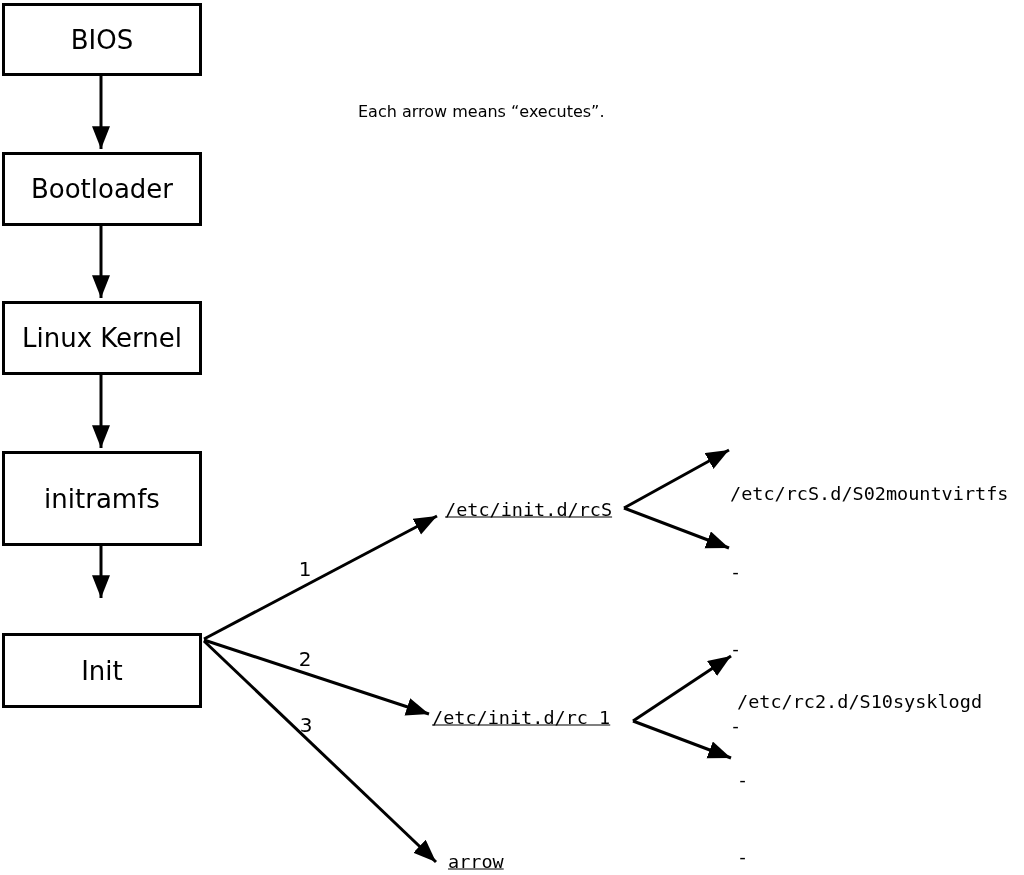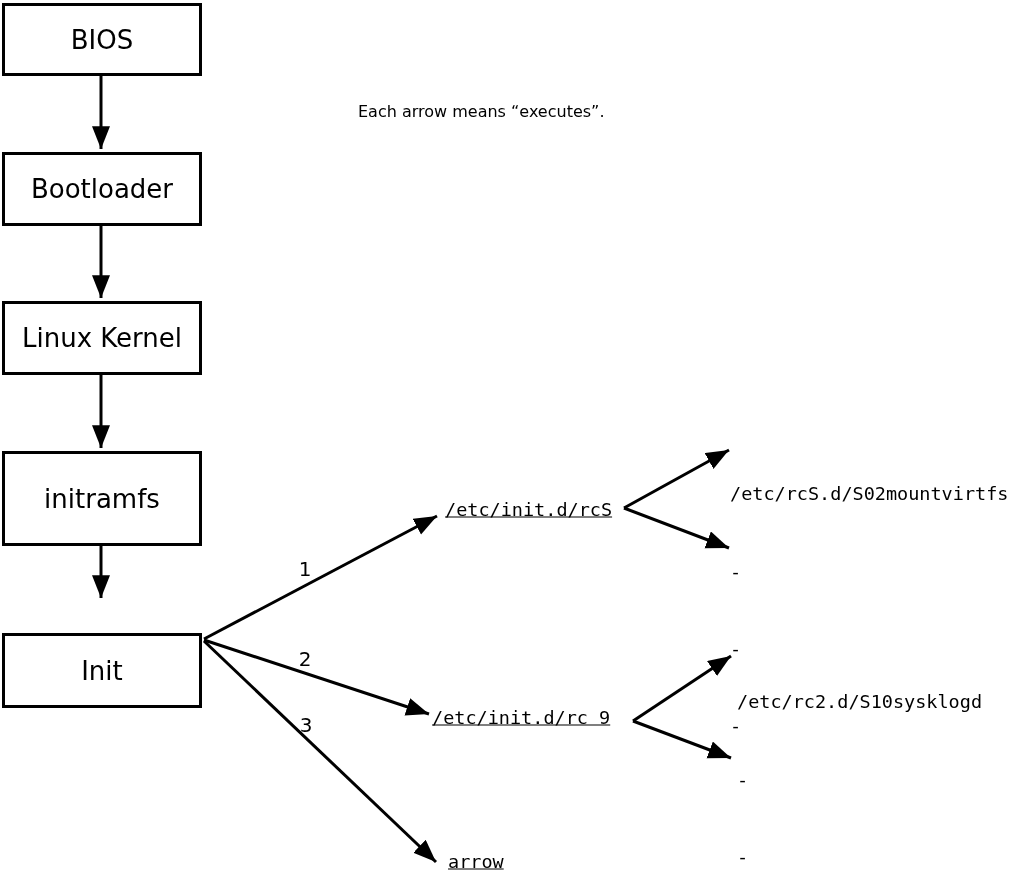--- a/index.html
+++ b/index.html
@@ -96,21 +96,21 @@
     </div>
   <div class="box" style="top:601px; height:75px;margin-top:32px;">
       <span>Init</span>
     </div>
 
   <div class="branch-num" style="left:305px; top:569px;">1</div>
   <div class="branch-num" style="left:305px; top:659px;">2</div>
   <div class="branch-num" style="left:306px; top:725px;">3</div>
 
   <div class="midtext mono" style="left:445px; top:509px;">/etc/init.d/rcS</div>
-  <div class="midtext mono" style="left:432px; top:717px;">/etc/init.d/rc 9</div>
+  <div class="midtext mono" style="left:432px; top:717px;">/etc/init.d/rc 1</div>
   <div class="midtext mono" style="left:448px; top:861px;">arrow</div>
 
   <div class="script-block mono" style="left:730px; top:430px;">
     <div>/etc/rcS.d/S02mountvirtfs</div>
     <div>-</div>
     <div>-</div>
     <div>-</div>
   </div>
 
   <div class="script-block mono" style="left:737px; top:638px;">

